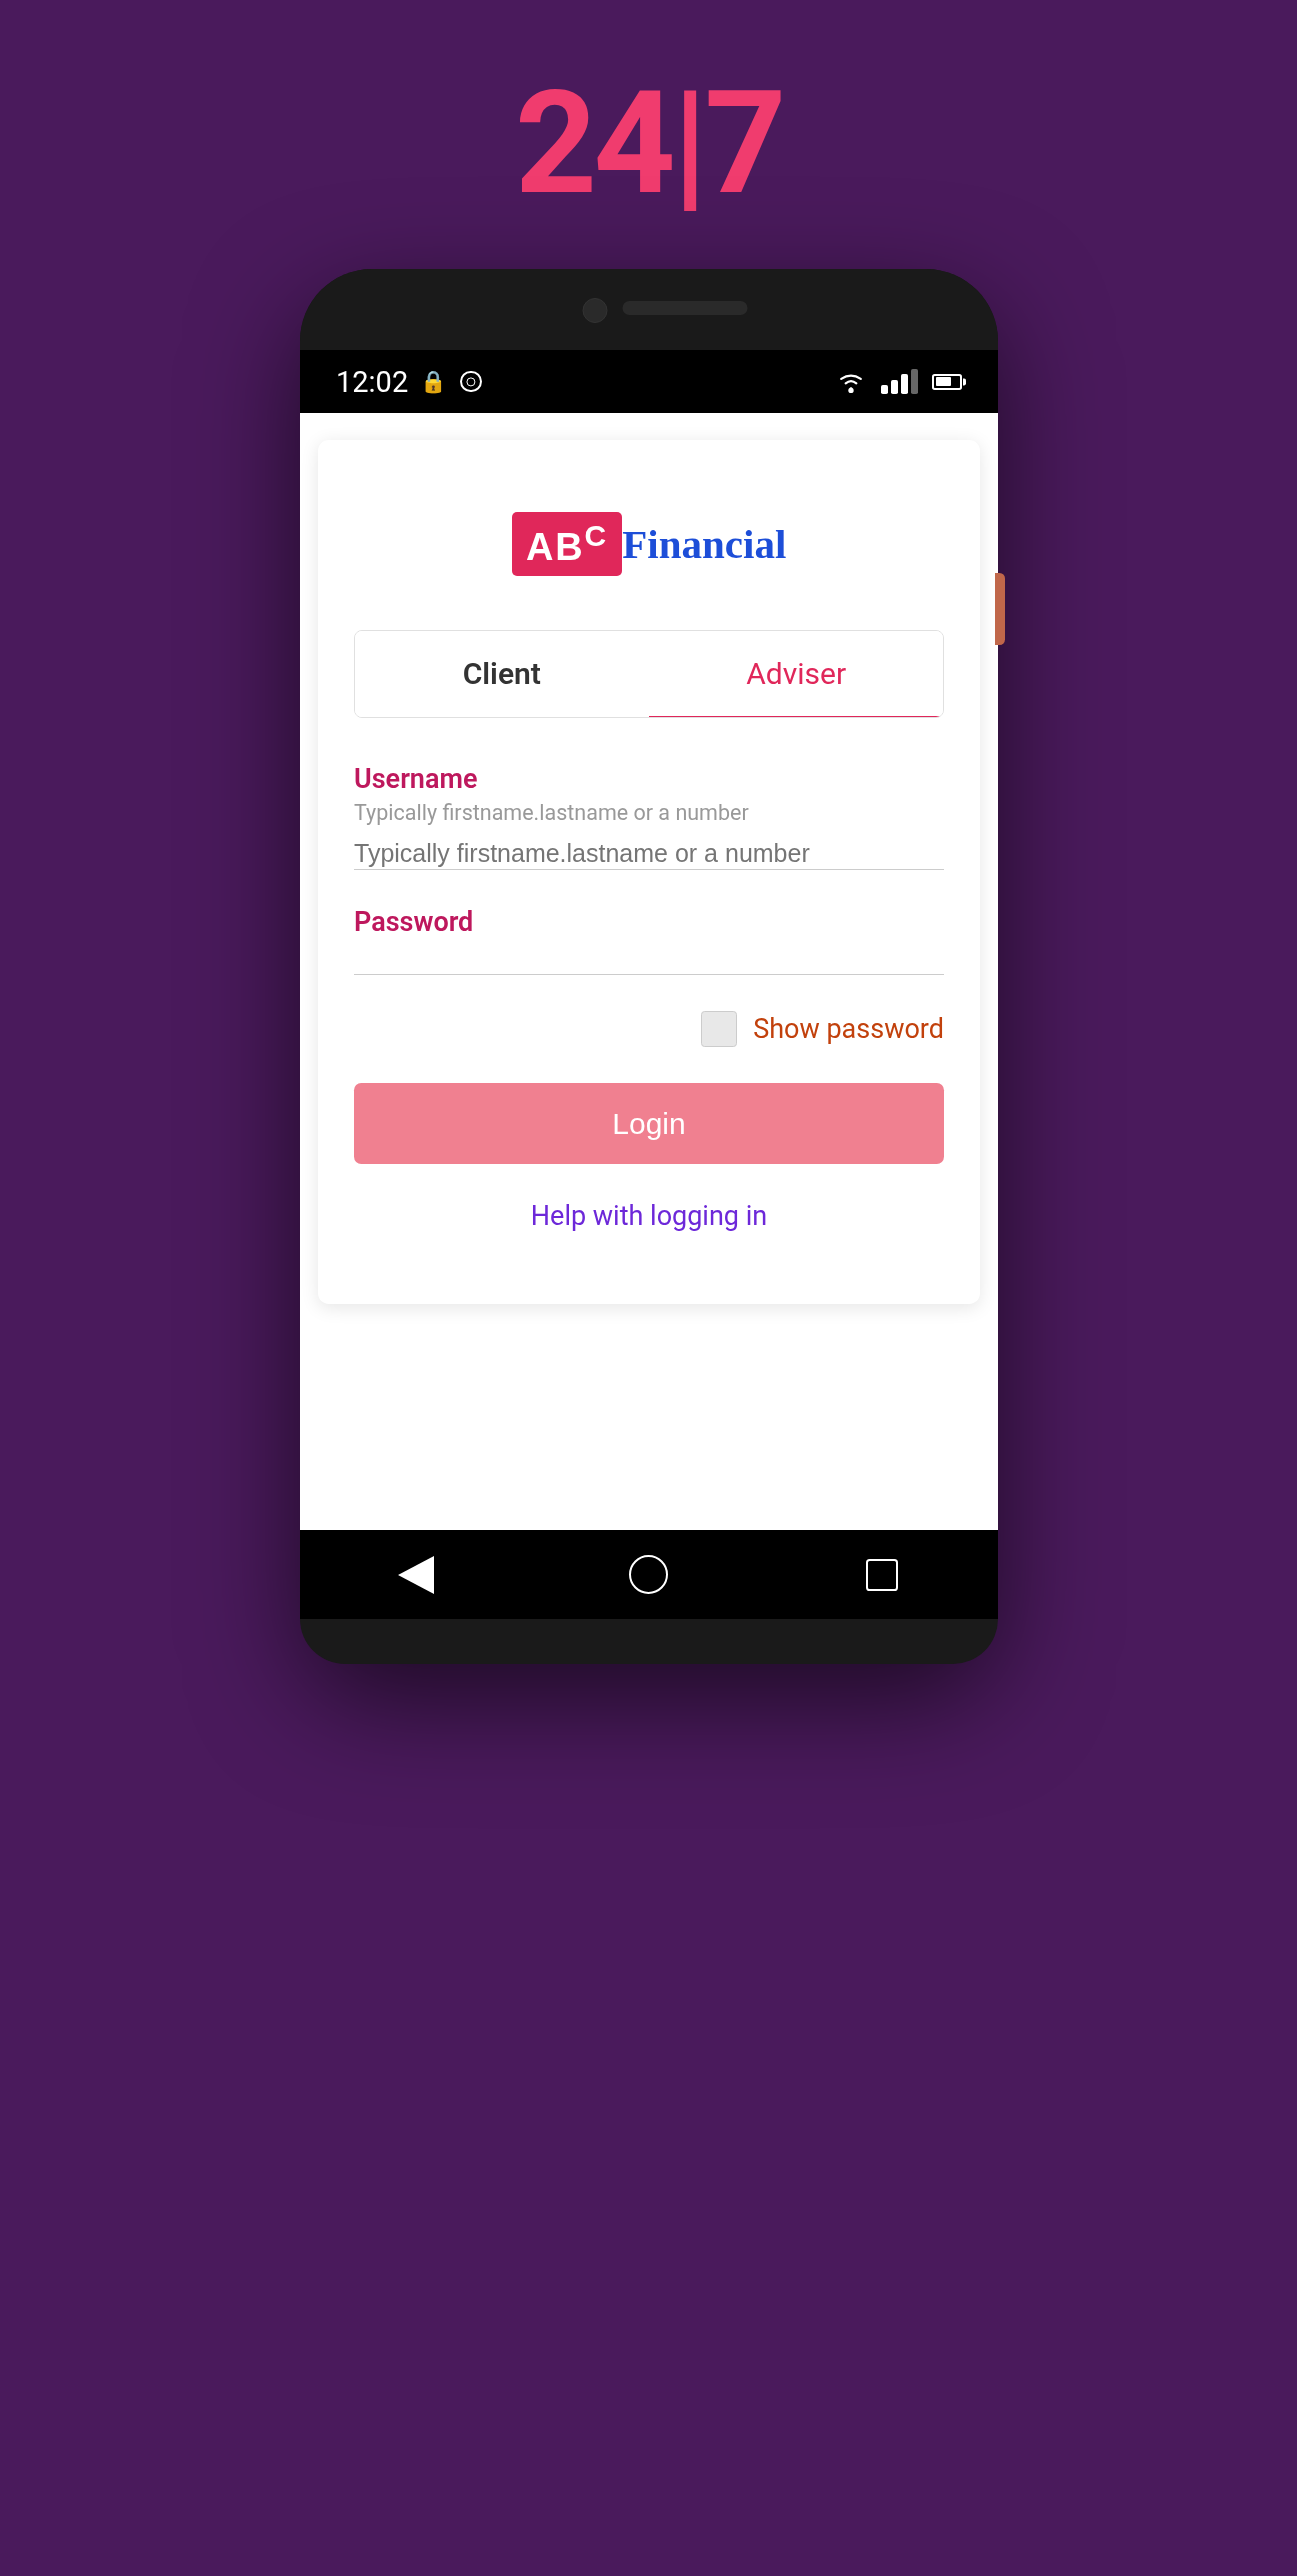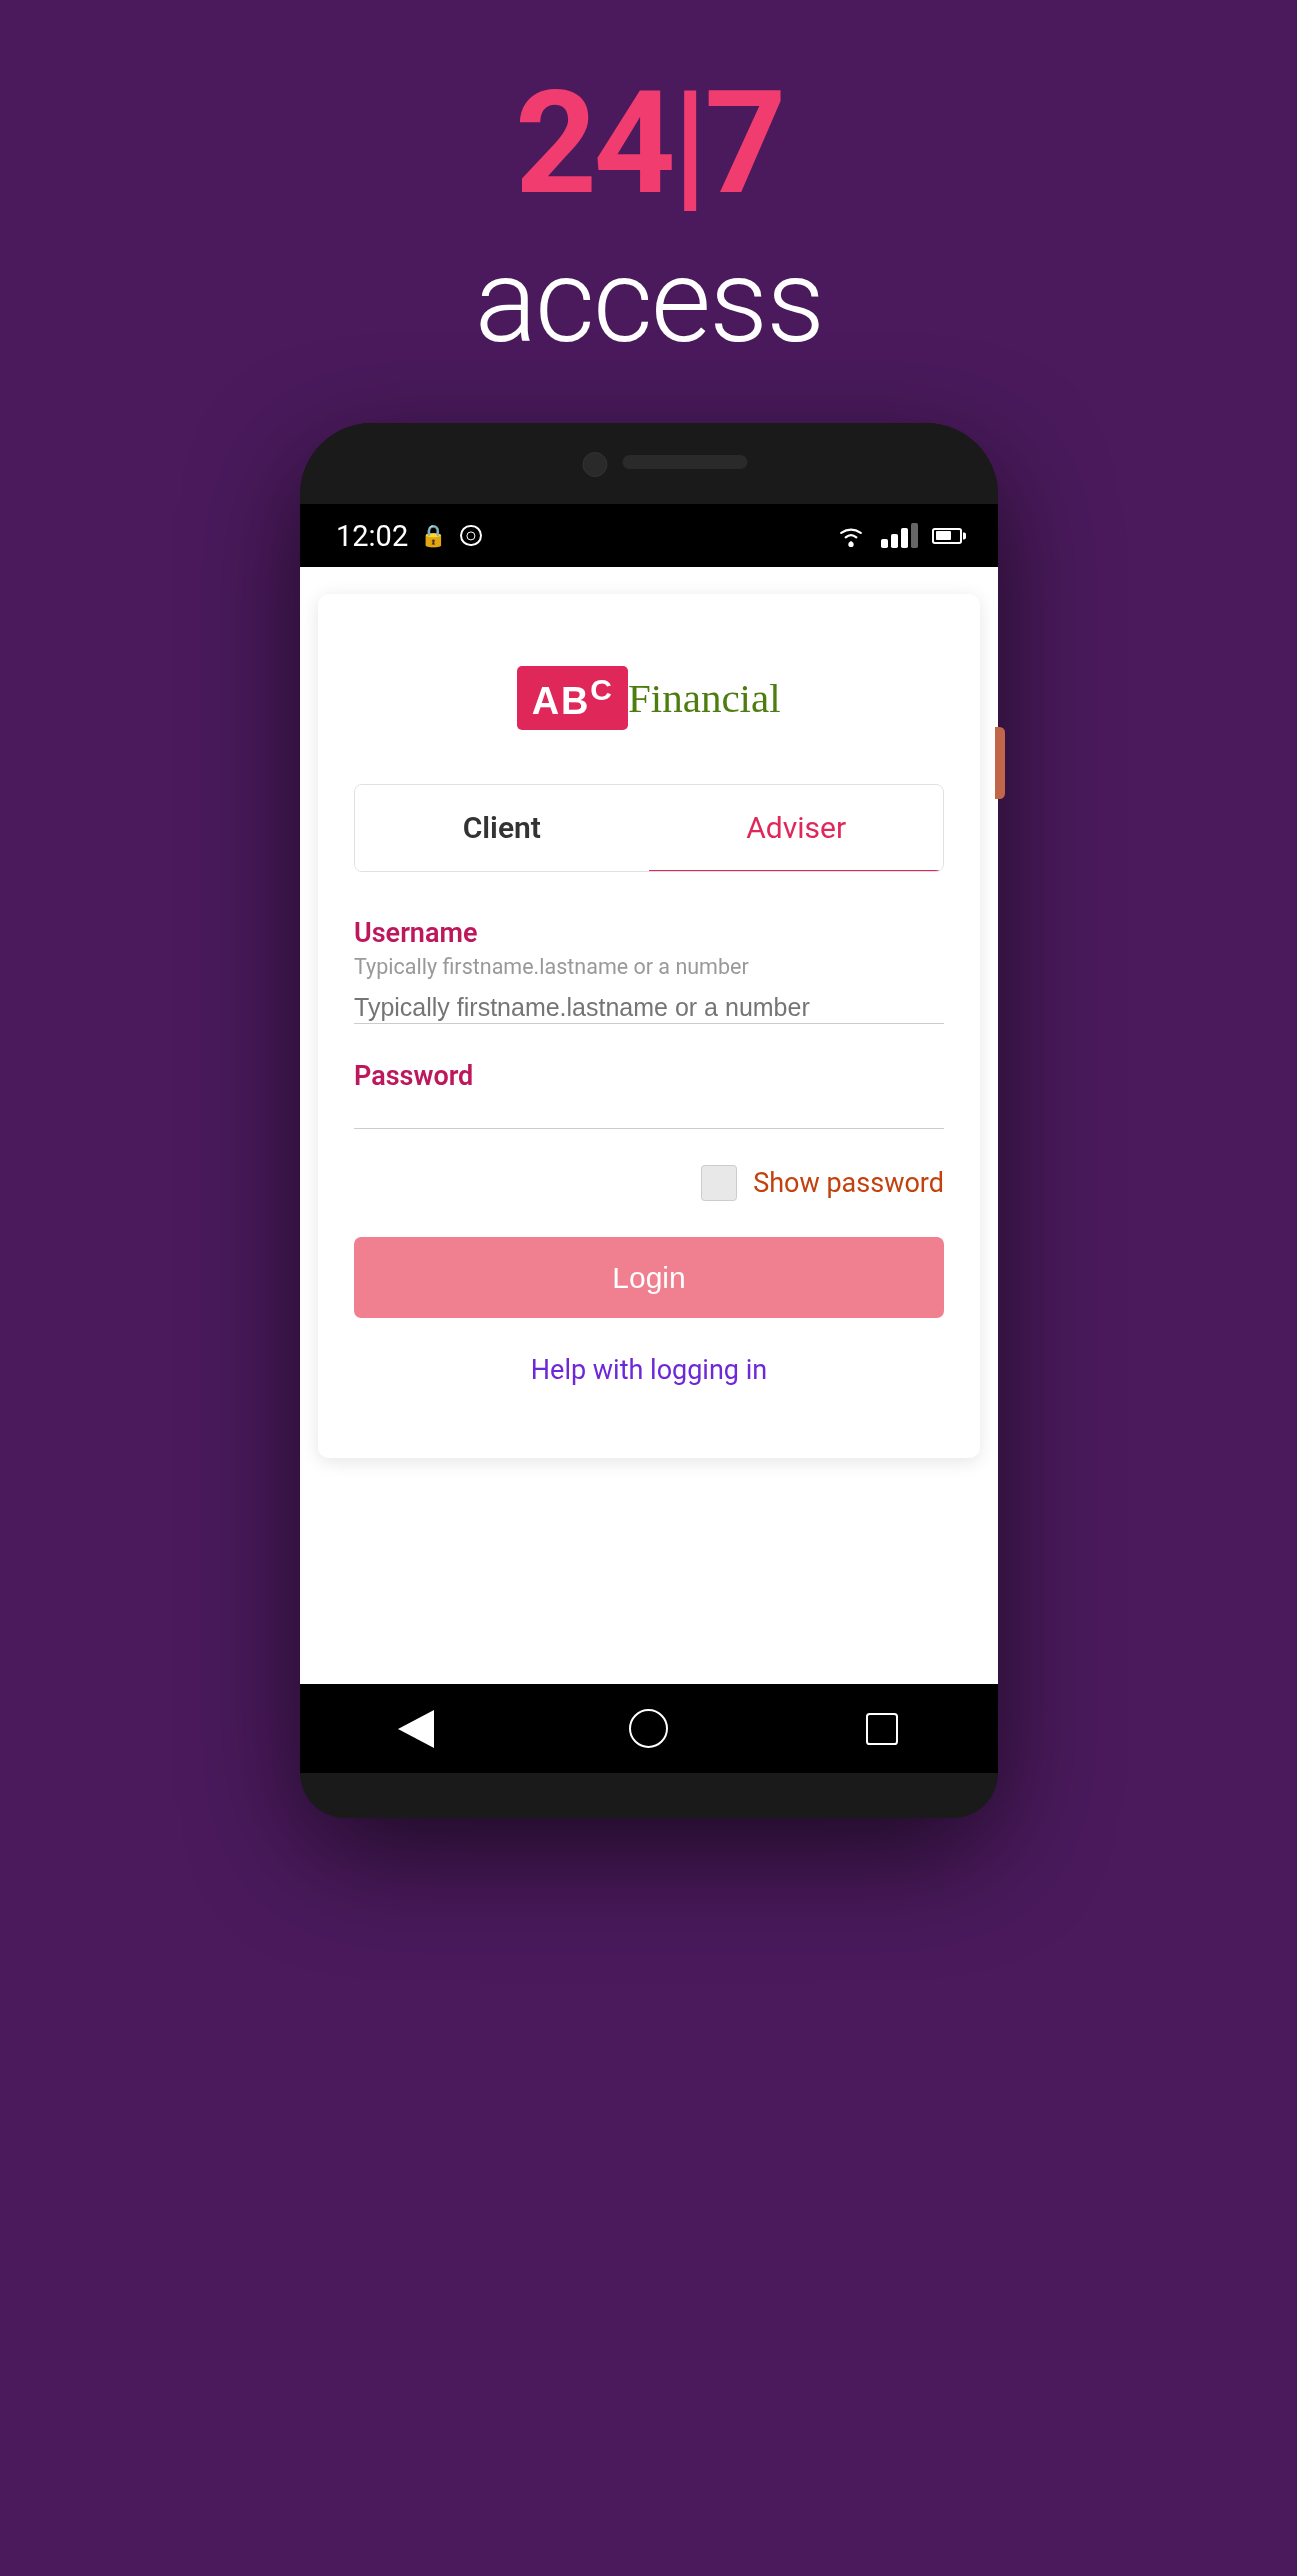--- a/index.html
+++ b/index.html
@@ -146,22 +146,22 @@
       font-family: Liberation Sans, sans-serif;
     }
 
     .logo-abc-box span {
       font-size: 30px;
       vertical-align: super;
     }
 
     .logo-financial {
       font-size: 41px;
-      color: #4d7c0f;
-      font-weight: 400;
+      color: #1d4ed8;
+      font-weight: 700;
       font-family: Georgia, serif;
     }
 
     
     .tab-container {
       width: 100%;
       display: flex;
       border: 0.9px solid #e0e0e0;
       border-radius: 8px;
       overflow: hidden;
@@ -384,21 +384,20 @@
       align-items: center;
     }
   </style>
 </head>
 <body>
 
 <div style="width:1298px; height:2576px; background:#4a1a5c; display:flex; flex-direction:column; align-items:center; position:relative;">
 
   <div class="hero-section">
     <div class="hero-title-247">24|7</div>
-    <div class="hero-title-access">access</div>
   </div>
 
   <div class="phone-frame">
 
     <div class="phone-top-bar">
       <div class="phone-camera"></div>
       <div class="phone-speaker"></div>
     </div>
 
     <div class="phone-side-button"></div>

